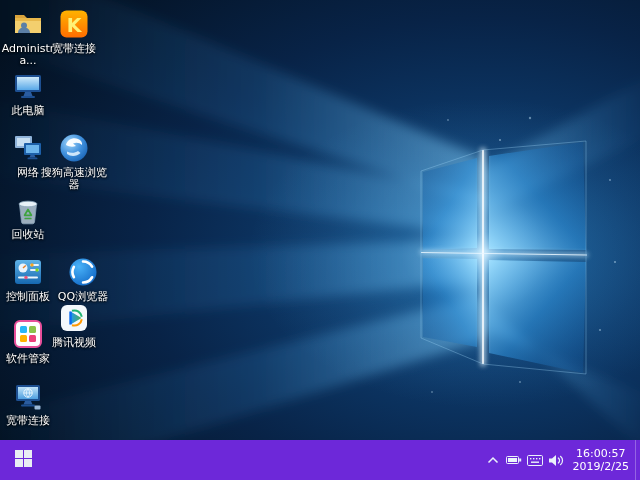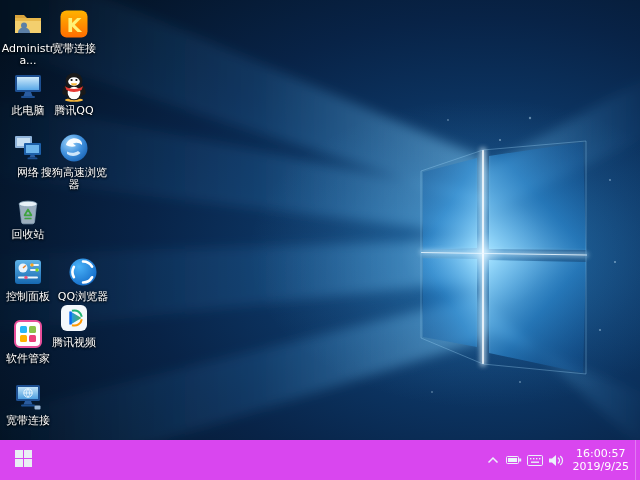--- a/index.html
+++ b/index.html
@@ -10,21 +10,21 @@
   .wallpaper { position:absolute; left:0; top:0; width:640px; height:440px; }
   .wallpaper svg { width:100%; height:100%; display:block; }
 
   .icon-cell { position:absolute; width:68px; text-align:center; cursor:default; }
   .icon-art { width:32px; height:32px; margin:0 auto; }
   .icon-art svg { width:32px; height:32px; display:block; }
   .icon-label { margin-top:3px; font-size:11px; line-height:12px; color:#fff;
     text-shadow:0 1px 2px rgba(0,0,0,.95), 0 0 3px rgba(0,0,0,.8); word-break:break-all; }
 
   .taskbar { position:absolute; left:0; bottom:0; width:640px; height:40px;
-    background:#d946ef; display:flex; align-items:center; }
+    background:#6d28d9; display:flex; align-items:center; }
   .start-button { width:46px; height:40px; display:flex; align-items:center; justify-content:center; }
   .tray { margin-left:auto; display:flex; align-items:center; height:40px; }
   .tray-icon { width:21px; height:40px; display:flex; align-items:center; justify-content:center; }
   .clock { margin:0 6px 0 6px; text-align:center; color:#fff; font-size:11px; line-height:13px; }
   .show-desktop { width:5px; height:40px; border-left:1px solid rgba(255,255,255,.28); }
 </style>
 </head>
 <body>
 
 <div class="screen">
@@ -238,38 +238,20 @@
               <stop offset="1" stop-color="#ff6d00"></stop>
             </linearGradient>
           </defs>
         <rect x="2.5" y="2.5" width="27" height="27" rx="6" fill="url(#gKuwo)"></rect>
         <text x="16" y="23.5" font-size="19" font-weight="bold" fill="#fff176" text-anchor="middle">K</text>
       </svg>
     </div>
     <div class="icon-label">宽带连接</div>
   </div>
 
-  <div class="icon-cell" style="left:40px;top:70px">
-    <div class="icon-art">
-      <svg viewBox="0 0 32 32">
-        <ellipse cx="16" cy="30" rx="9" ry="1.8" fill="#f6b73c"></ellipse>
-        <ellipse cx="7" cy="20" rx="2.2" ry="5" fill="#1a1a1a" transform="rotate(18 7 20)"></ellipse>
-        <ellipse cx="25" cy="20" rx="2.2" ry="5" fill="#1a1a1a" transform="rotate(-18 25 20)"></ellipse>
-        <ellipse cx="16" cy="11" rx="8.5" ry="8" fill="#1a1a1a"></ellipse>
-        <ellipse cx="16" cy="21.5" rx="9.5" ry="8.8" fill="#1a1a1a"></ellipse>
-        <ellipse cx="16" cy="23" rx="6.3" ry="6.3" fill="#ffffff"></ellipse>
-        <ellipse cx="16" cy="11.5" rx="5.8" ry="4.3" fill="#ffffff"></ellipse>
-        <circle cx="13.6" cy="10" r="1.1" fill="#111"></circle>
-          <circle cx="18.4" cy="10" r="1.1" fill="#111"></circle>
-        <path d="M13 13.3h6c0 1.4-1.3 2.2-3 2.2s-3-.8-3-2.2z" fill="#f6b73c"></path>
-        <path d="M7 16.3c5 3.5 13 3.5 18 0l-1.5 3.7c-4.5 2.6-10.5 2.6-15 0z" fill="#e53935"></path>
-      </svg>
-    </div>
-    <div class="icon-label">腾讯QQ</div>
-  </div>
 
   <div class="icon-cell" style="left:40px;top:132px">
     <div class="icon-art">
       <svg viewBox="0 0 32 32">
         <defs>
             <radialGradient id="gSog" cx="0.35" cy="0.3" r="0.9">
           <stop offset="0" stop-color="#9fd4fa"></stop>
               <stop offset="0.5" stop-color="#3f8fdc"></stop>
               <stop offset="1" stop-color="#0d55a8"></stop>
             </radialGradient>
@@ -361,19 +343,19 @@
       </div>
       <div class="tray-icon">
         <svg width="16" height="13" viewBox="0 0 16 13">
           <path d="M1 4.5h3L8 1v11L4 8.5H1z" fill="#eaf2fa"></path>
           <path d="M10.3 4c1.7 1.3 1.7 3.7 0 5" fill="none" stroke="#eaf2fa" stroke-width="1.2" stroke-linecap="round"></path>
           <path d="M12.5 2.3c2.7 2.3 2.7 6.1 0 8.4" fill="none" stroke="#eaf2fa" stroke-width="1.2" stroke-linecap="round"></path>
         </svg>
       </div>
       <div class="clock">
         <div>16:00:57</div>
-        <div>2019/9/25</div>
+        <div>2019/2/25</div>
       </div>
       <div class="show-desktop"></div>
     </div>
   </div>
 
 </div>
 
 </body></html>

